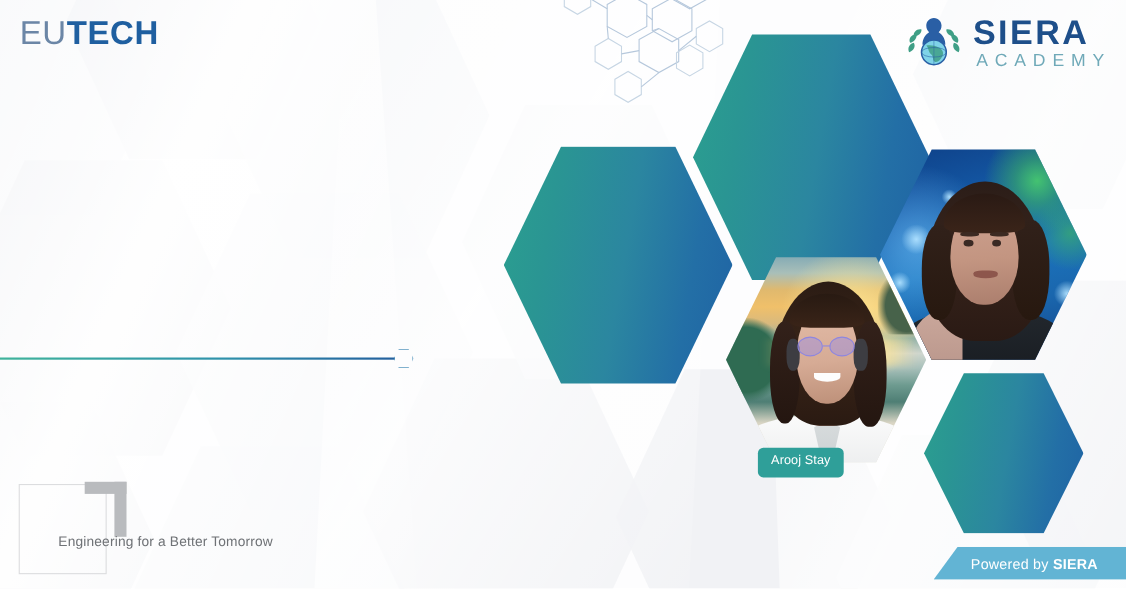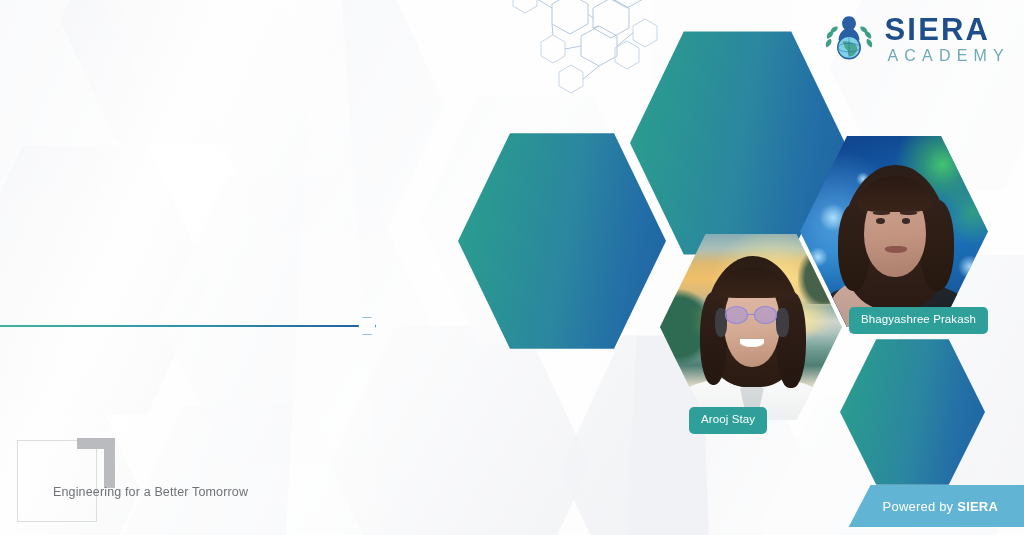--- a/index.html
+++ b/index.html
@@ -168,21 +168,21 @@
     line-height:1;
     padding:7px 12px 8px;
     border-radius:5px;
     white-space:nowrap;
     letter-spacing:.1px;
   }
 
   
   #powered {
     position:absolute; right:0; bottom:8px;
-    height:42px; padding:0 26px 0 34px;
+    height:30px; padding:0 26px 0 34px;
     display:flex; align-items:center;
     background:#62b4d4;
     color:#ffffff; font-size:13px; letter-spacing:.2px;
     clip-path:polygon(22px 0,100% 0,100% 100%,0 100%);
   }
   #powered b { font-weight:700; margin-left:4px; }
 </style>
 </head>
 <body>
 
@@ -223,20 +223,23 @@
       <line x1="102" y1="40" x2="96" y2="42"></line>
       <line x1="55" y1="38" x2="56" y2="49"></line>
       <line x1="68" y1="63" x2="84" y2="60"></line>
       <line x1="120" y1="60" x2="136" y2="47"></line>
       <line x1="102" y1="80" x2="86" y2="93"></line>
       <line x1="114" y1="12" x2="118" y2="6"></line>
       <line x1="40" y1="13" x2="55" y2="22"></line>
     </g>
   </svg>
 
+  <div id="eutech">
+    <span class="eu">EU</span><span class="tech">TECH</span>
+  </div>
 
   <div id="siera">
     <svg class="mark" viewBox="0 0 60 60">
       <g fill="#3f9f86">
         <path d="M12,22 C6,22 3,27 5,31 C9,30 12,27 12,22Z"></path>
         <path d="M9,31 C4,32 2,37 4,41 C9,39 11,35 9,31Z"></path>
         <path d="M17,17 C12,16 8,20 9,24 C14,24 17,21 17,17Z"></path>
         <path d="M48,22 C54,22 57,27 55,31 C51,30 48,27 48,22Z"></path>
         <path d="M51,31 C56,32 58,37 56,41 C51,39 49,35 51,31Z"></path>
         <path d="M43,17 C48,16 52,20 51,24 C46,24 43,21 43,17Z"></path>
@@ -338,21 +341,20 @@
         <div class="glasses" style="left:35.5%; top:39%; width:13%; height:9.5%;"></div>
         <div class="glasses" style="left:51.5%; top:39%; width:13%; height:9.5%;"></div>
         <div class="bridge" style="left:48.2%; top:43%; width:3.8%;"></div>
 
         <div class="mouth" style="left:44%; top:56%; width:13%; height:4.6%;"></div>
       </div>
     </div>
   </div>
 
   <div class="namebadge" style="left:689px; top:407px;">Arooj Stay</div>
-  <div class="namebadge" style="left:849px; top:307px;">Bhagyashree Prakash</div>
 
   <div id="powered">
     <span>Powered by</span>
     <b>SIERA</b>
   </div>
 
   <div id="footmark">
     <div class="sq"></div>
     <div class="corner"></div>
   </div>

